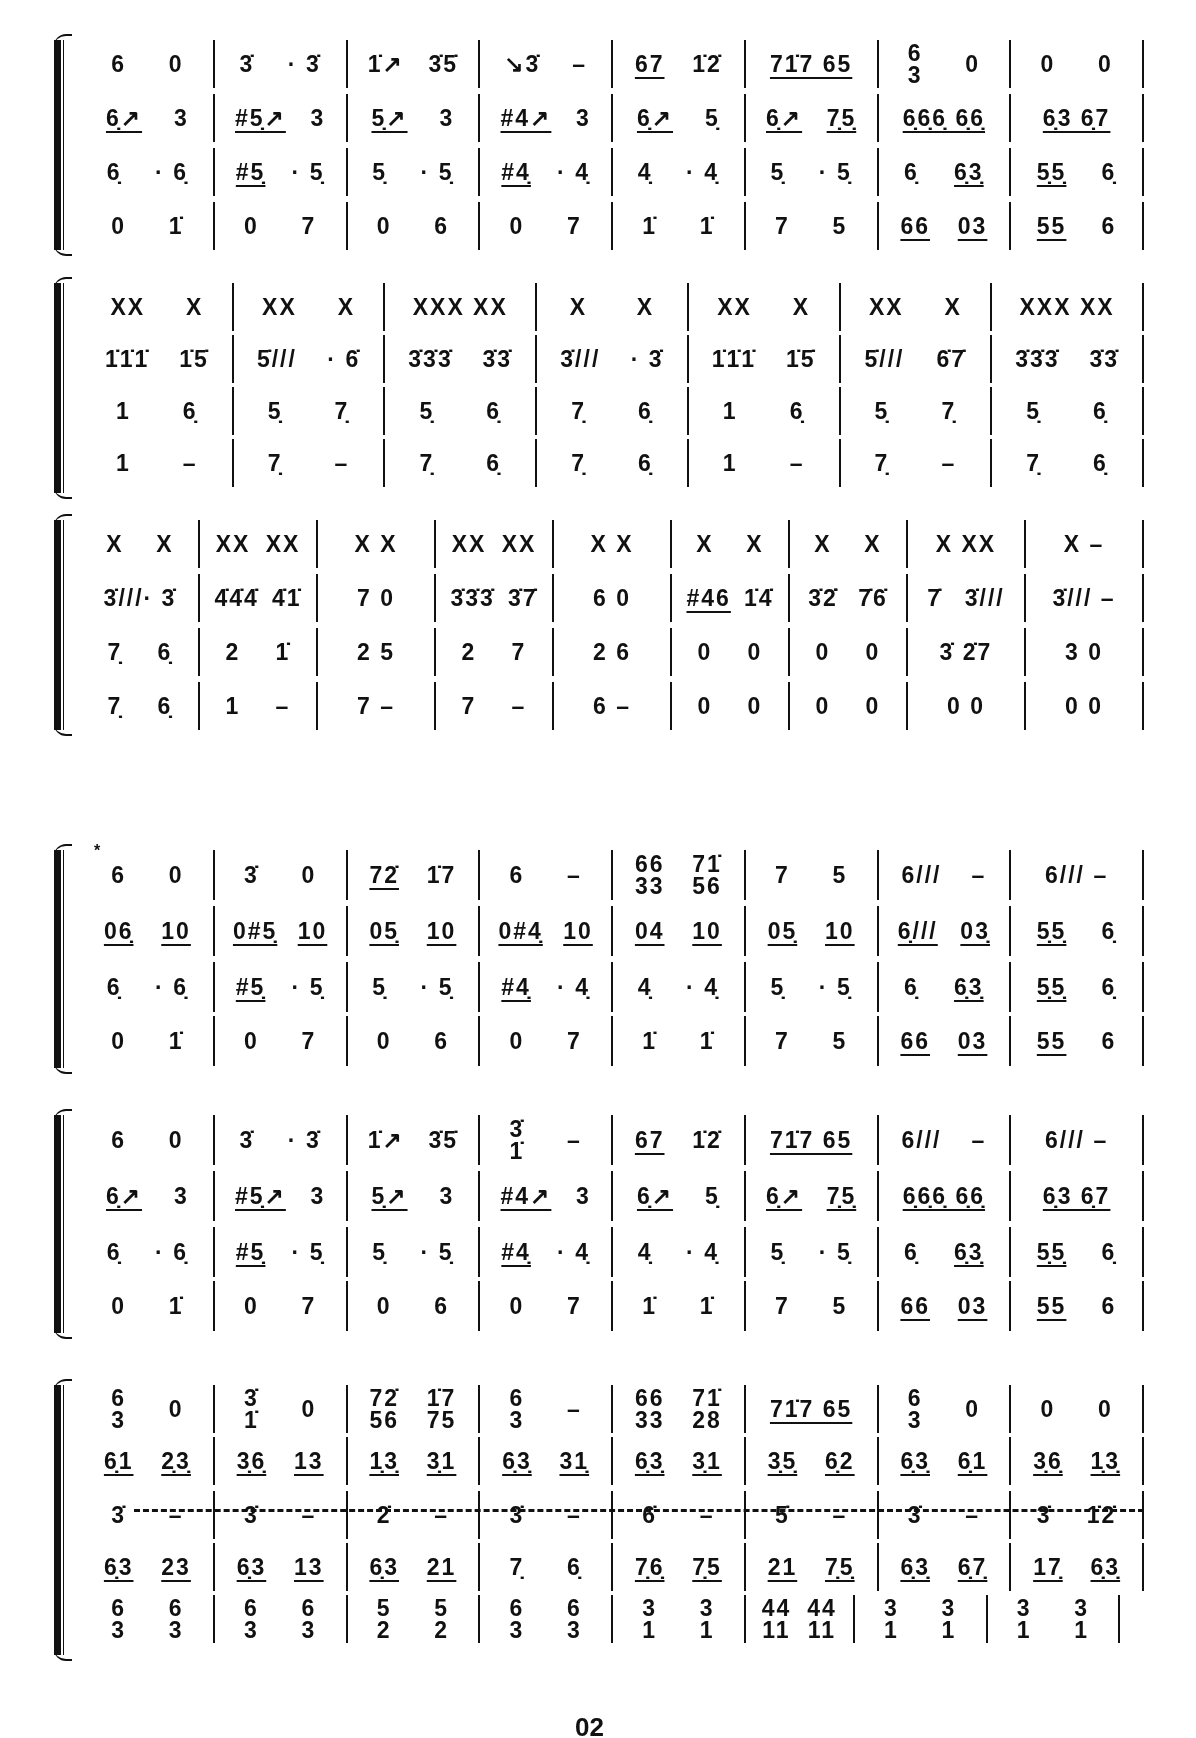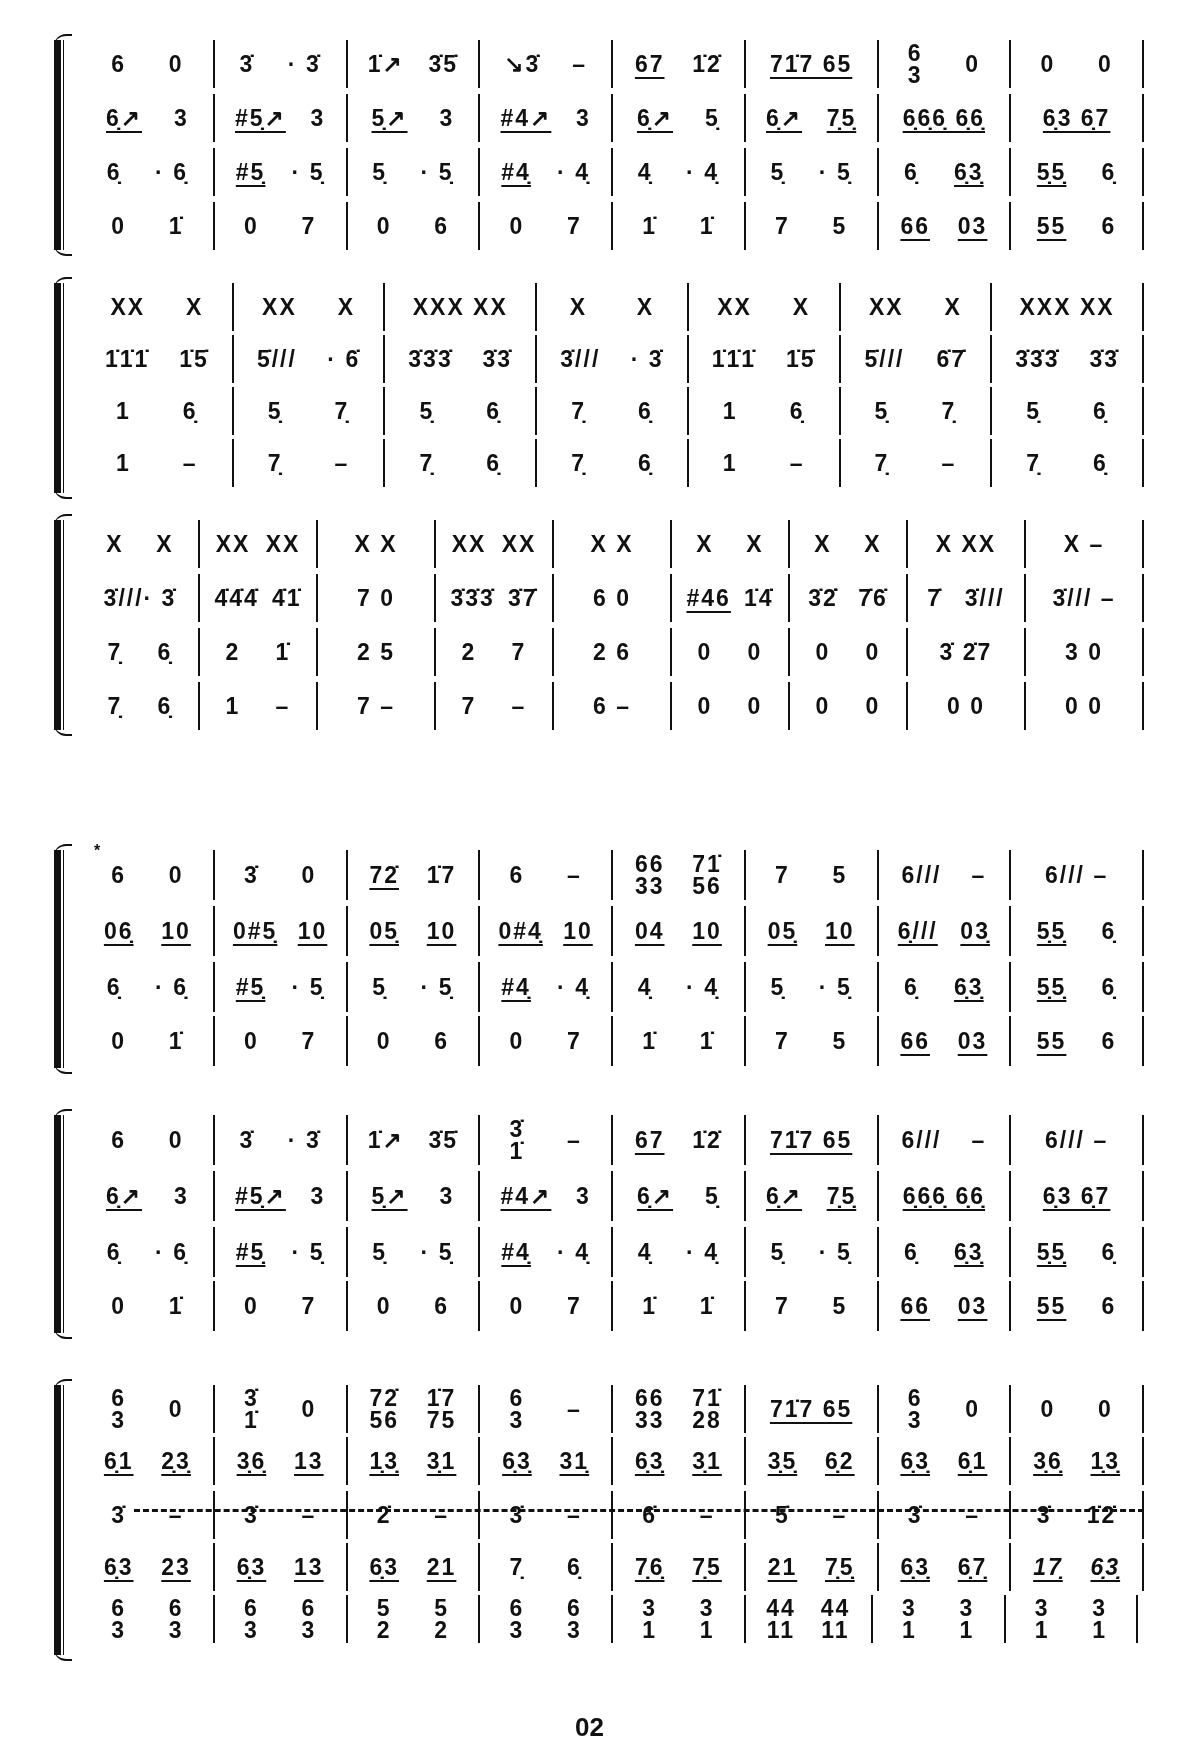--- a/index.html
+++ b/index.html
@@ -882,21 +882,21 @@
           <span class="note u">7̣5</span>
         </div>
         <div class="measure" style="width: 132.75px;">
           <span class="note u">21</span>
           <span class="note u">7̣5̣</span>
         </div>
         <div class="measure" style="width: 132.75px;">
           <span class="note u">6̣3̣</span>
           <span class="note u">6̣7̣</span>
         </div>
-        <div class="measure" style="width: 132.75px; font-style: italic;">
+        <div class="measure" style="width: 132.75px;">
           <span class="note u">17̣</span>
           <span class="note u">6̣3̣</span>
         </div>
       </div>
       <div class="row" style="top: 210px; height: 48px; padding-left: 28px; box-sizing: border-box;">
         <div class="measure" style="width: 132.75px;">
           <span class="note stack">
             <span>6</span>
             <span>3</span>
           </span>
@@ -938,21 +938,21 @@
         <div class="measure" style="width: 132.75px;">
           <span class="note stack">
             <span>3</span>
             <span>1</span>
           </span>
           <span class="note stack">
             <span>3</span>
             <span>1</span>
           </span>
         </div>
-        <div class="measure" style="width: 127px;">
+        <div class="measure" style="width: 109px;">
           <span class="note stack">
             <span>44</span>
             <span>11</span>
           </span>
           <span class="note stack">
             <span>44</span>
             <span>11</span>
           </span>
         </div>
         <div class="measure" style="width: 132.75px;">

